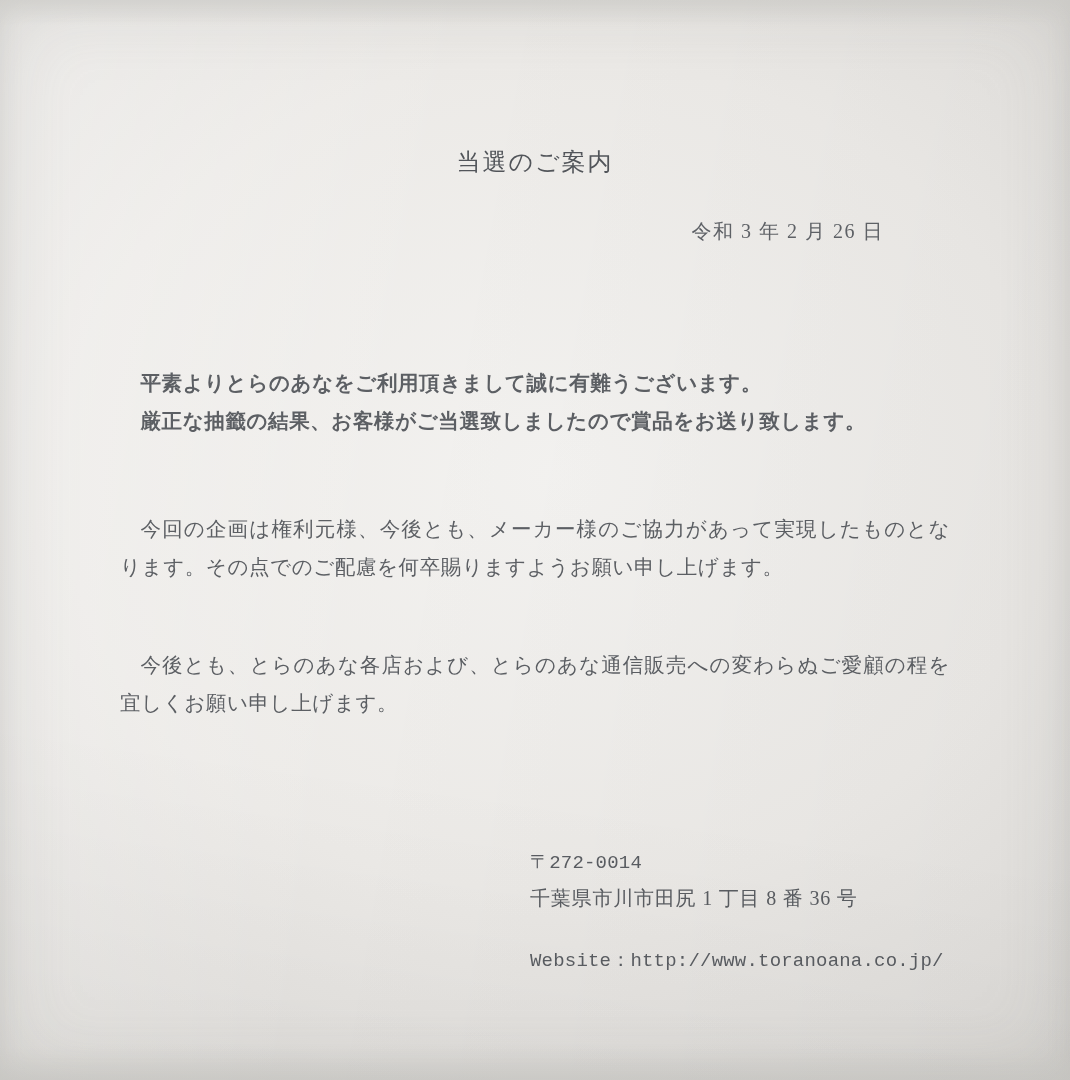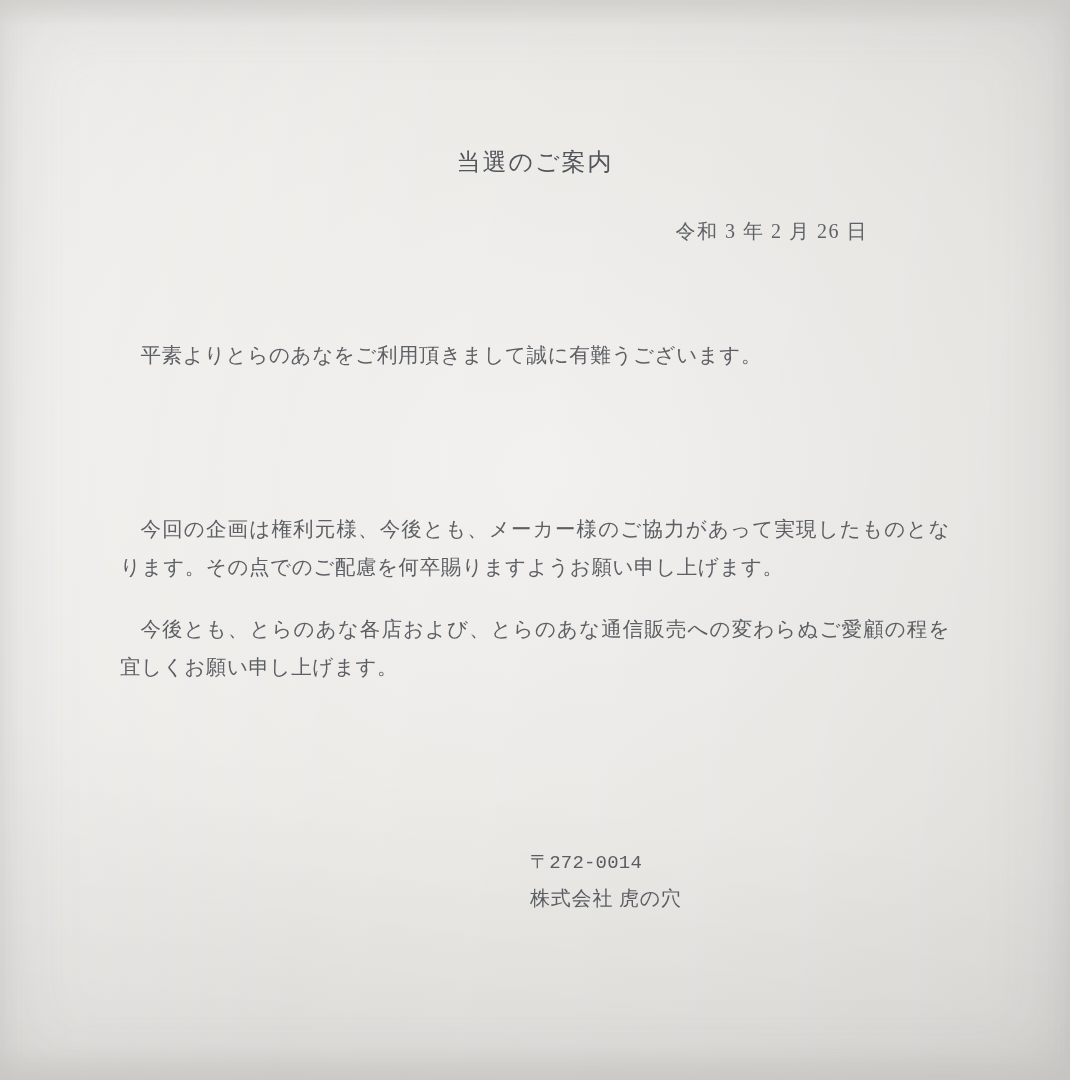--- a/index.html
+++ b/index.html
@@ -49,42 +49,42 @@
     text-align: center;
     font-size: 24px;
     letter-spacing: 2px;
     color: #3d4147;
     opacity: 0.88;
   }
 
   .doc-date {
     position: absolute;
     top: 218px;
-    right: 128px;
+    right: 112px;
     font-size: 20px;
     letter-spacing: 1.5px;
     color: #464a50;
     opacity: 0.85;
   }
 
   .body-block {
     position: absolute;
     left: 120px;
     width: 830px;
     font-size: 20.5px;
     line-height: 38px;
     color: #40444a;
     opacity: 0.84;
     letter-spacing: 0.6px;
     text-align: justify;
     text-justify: inter-character;
   }
-  .p1 { top: 336px; }
+  .p1 { top: 364px; font-weight: bold; }
   .p2 { top: 510px; }
-  .p3 { top: 610px; }
+  .p3 { top: 646px; }
 
   .indent { text-indent: 1em; }
 
   .footer {
     position: absolute;
     left: 530px;
     top: 818px;
     font-size: 20px;
     line-height: 35px;
     color: #42464c;
@@ -129,28 +129,30 @@
 
 <div class="page">
   <div class="content">
 
     <div class="doc-title">当選のご案内</div>
 
     <div class="doc-date">令和 3 年 2 月 26 日</div>
 
     <div class="body-block p1">
       <div class="indent">平素よりとらのあなをご利用頂きまして誠に有難うございます。</div>
+      <div class="indent">厳正な抽籤の結果、お客様がご当選致しましたので賞品をお送り致します。</div>
     </div>
 
     <div class="body-block p2 indent">今回の企画は権利元様、今後とも、メーカー様のご協力があって実現したものとなります。その点でのご配慮を何卒賜りますようお願い申し上げます。</div>
 
     <div class="body-block p3 indent">今後とも、とらのあな各店および、とらのあな通信販売への変わらぬご愛顧の程を宜しくお願い申し上げます。</div>
 
     <div class="footer">
       <div class="footer-line mono">〒272-0014</div>
-      <div class="footer-line">株式会社 虎の穴</div>
+      <div class="footer-line">千葉県市川市田尻 1 丁目 8 番 36 号</div>
+      <div class="footer-line mono">Website：http://www.toranoana.co.jp/</div>
     </div>
 
   </div>
   <div class="vignette"></div>
   <div class="edge-top"></div>
   <div class="edge-bottom"></div>
 </div>
 
 </body></html>

